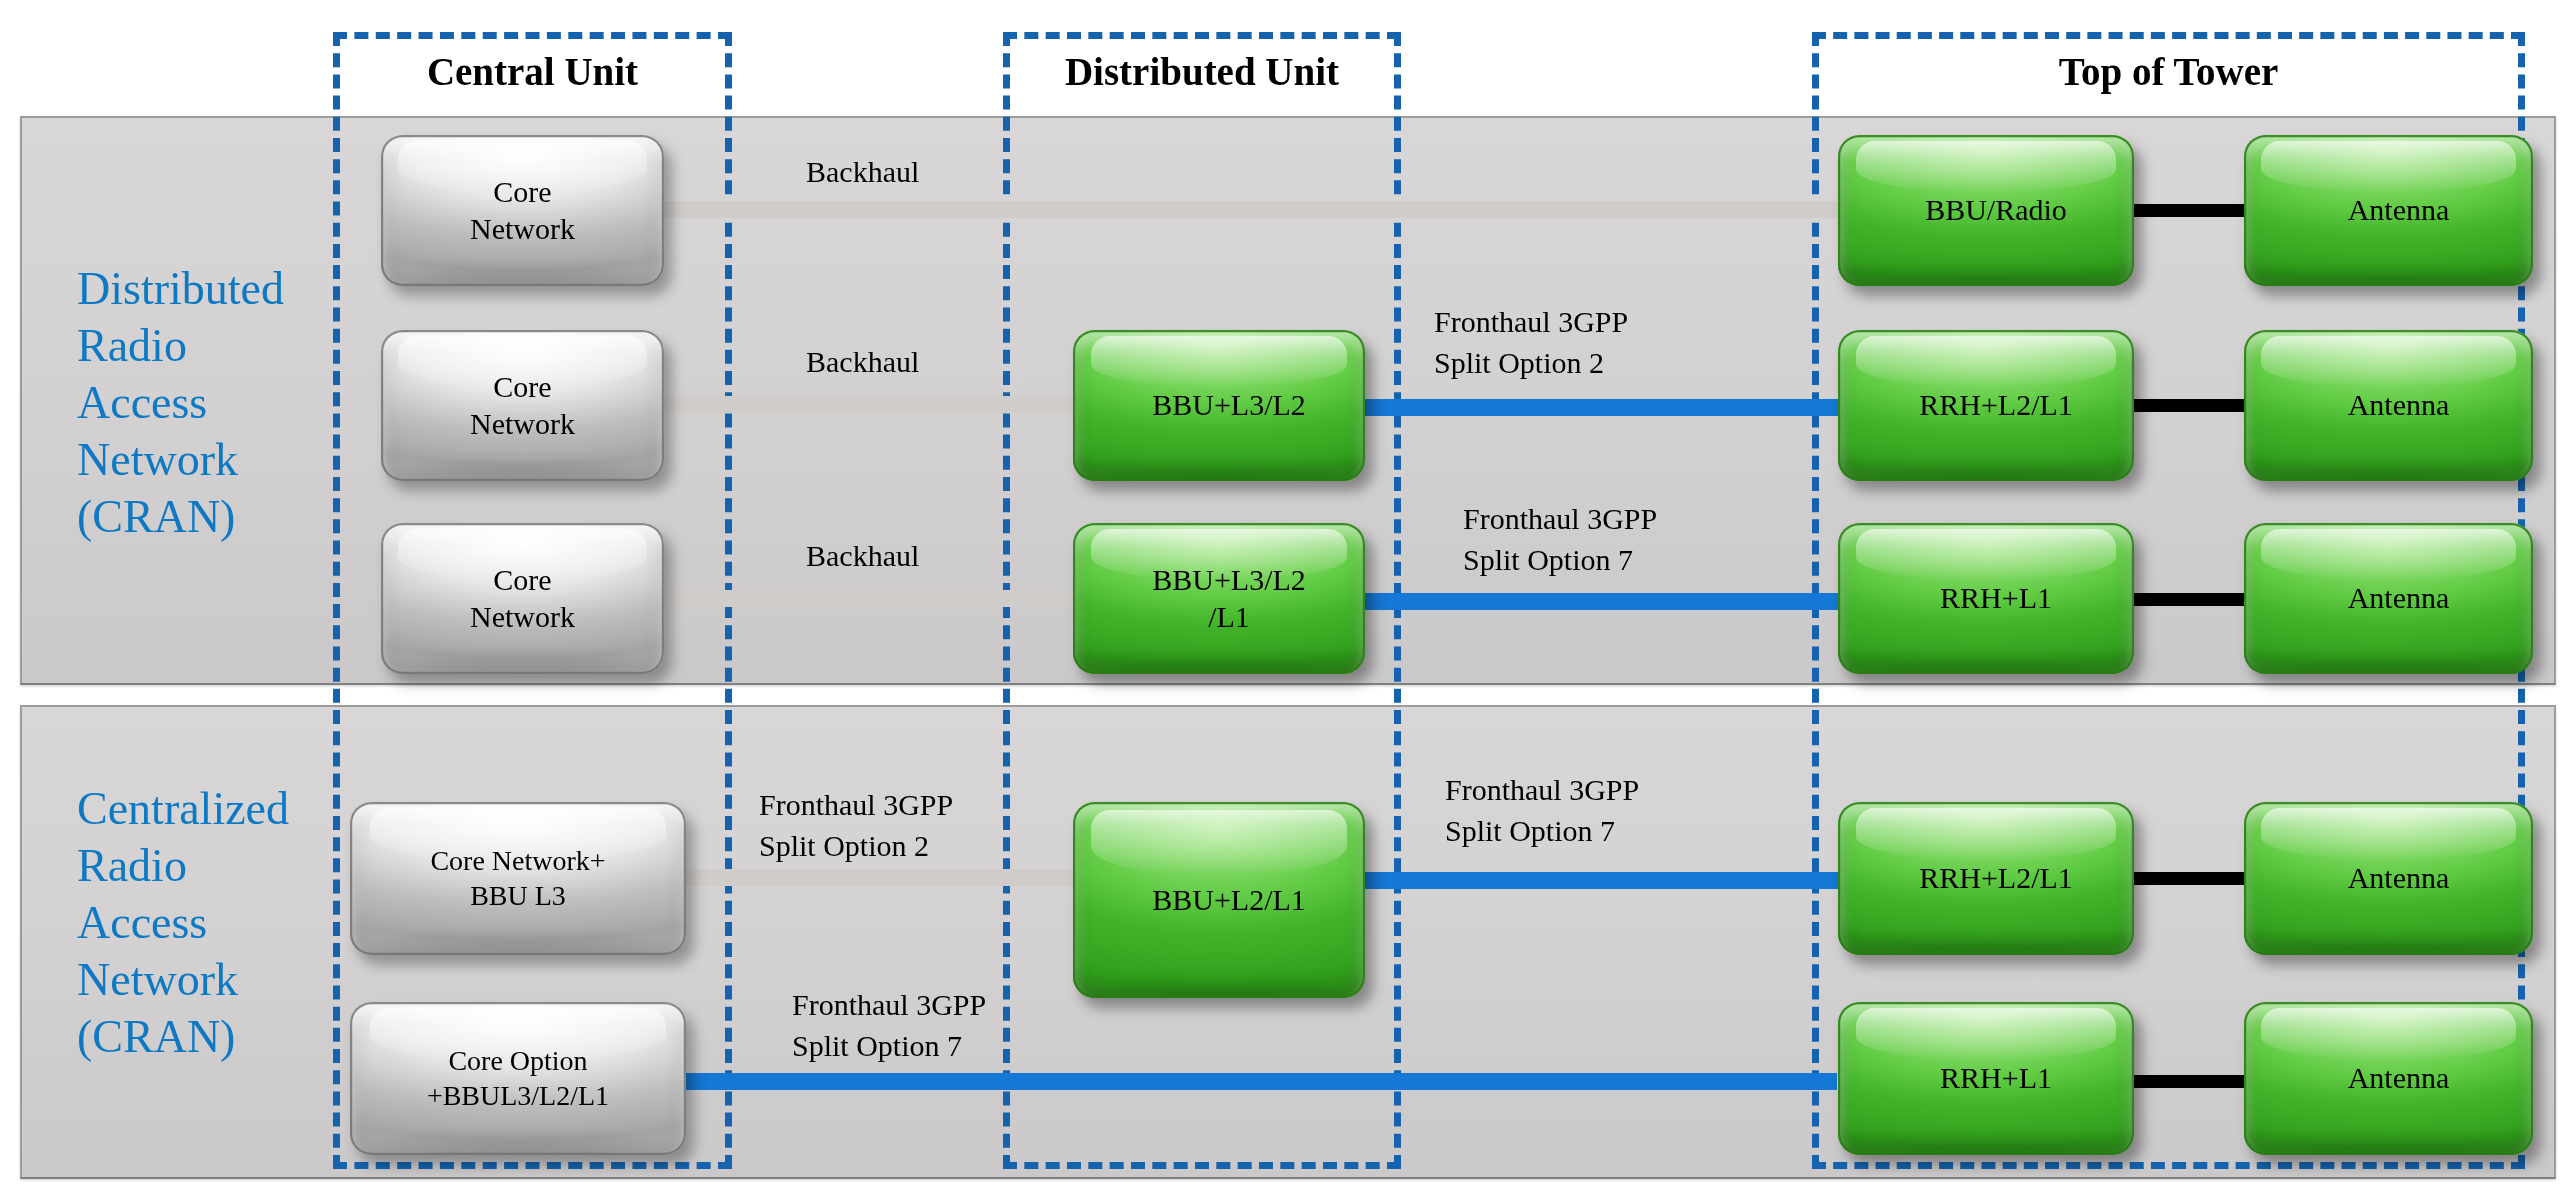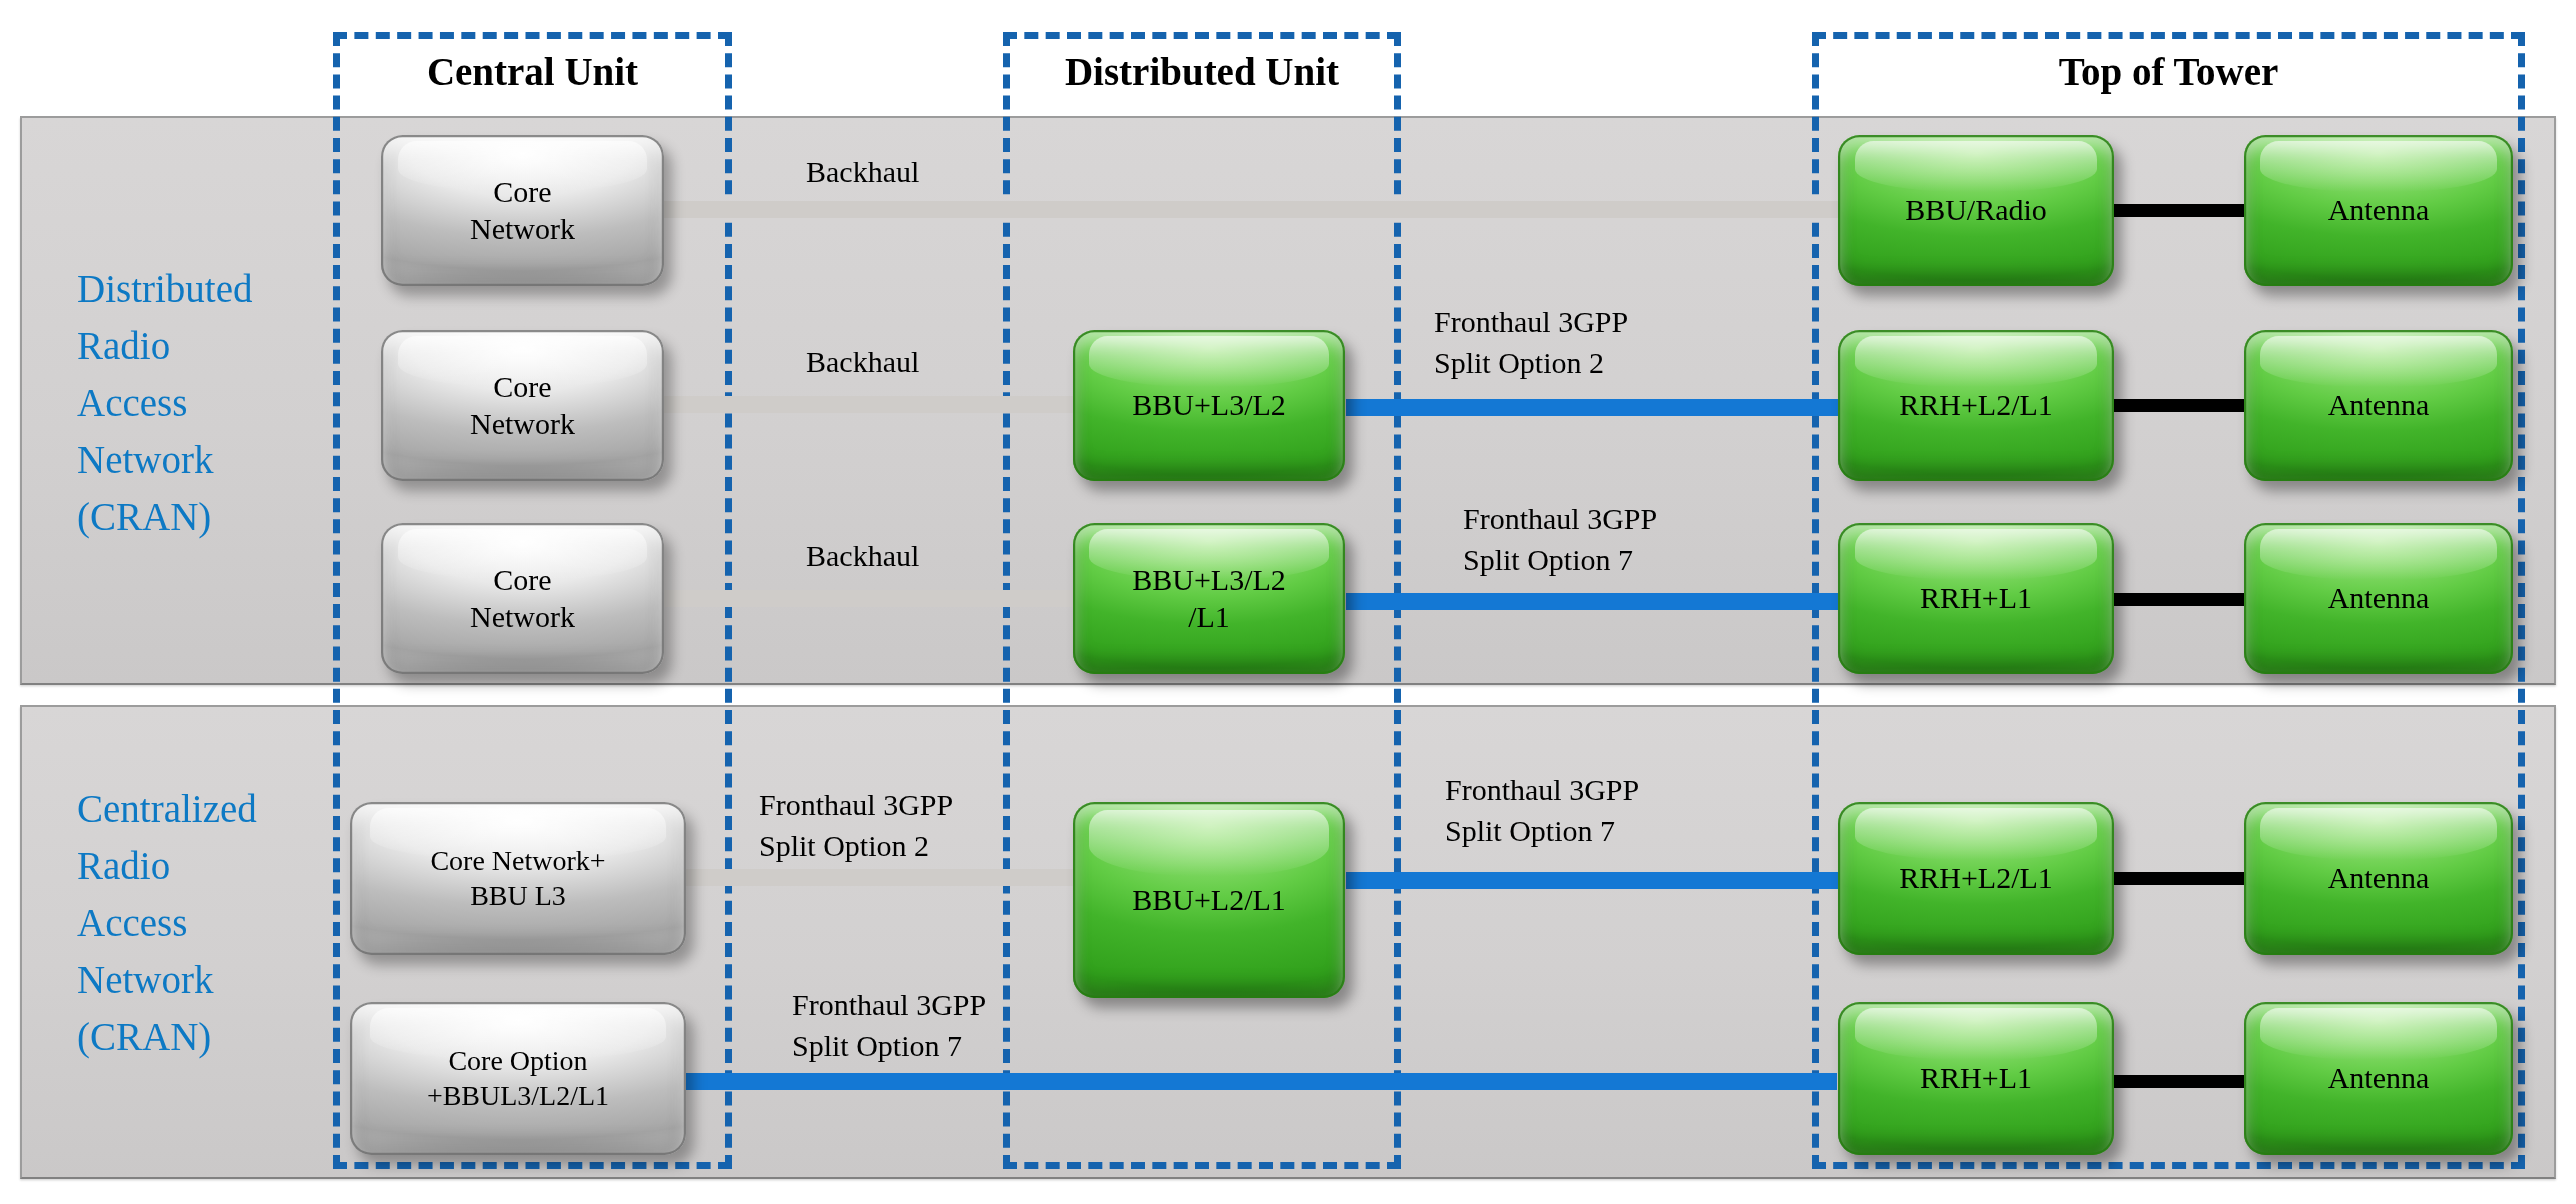--- a/index.html
+++ b/index.html
@@ -23,36 +23,36 @@
   .line.black{height:13px;background:#000000;}
 
   .sbox,.gbox{position:absolute;z-index:4;border-radius:21.5px;
         display:flex;flex-direction:column;align-items:center;justify-content:center;
         text-align:center;font-size:30px;line-height:1.22;color:#000;}
   .gbox{background:radial-gradient(130% 95% at 50% 12%,
           #a8e88c 0%,#62cc45 38%,#42b42a 58%,#2f9e1a 88%,#3aa922 100%);
         box-shadow:inset 0 0 0 2.2px rgba(38,125,16,.85),
           inset 0 11.5px 16px rgba(255,255,255,.55),
           inset 0 -11.5px 18.6px rgba(0,0,0,.30),
-          7.2px 10px 13px rgba(0,0,0,.35);}
+          7.2px 10px 13px rgba(0,0,0,.35);padding-left:20px;}
   .sbox{background:radial-gradient(130% 95% at 50% 12%,
           #ffffff 0%,#e9e9e9 30%,#bdbdbd 58%,#a6a6a6 82%,#d0d0d0 100%);
         box-shadow:inset 0 0 0 2.2px rgba(110,110,110,.8),
           inset 0 11.5px 16px rgba(255,255,255,.75),
           inset 0 -11.5px 18.6px rgba(0,0,0,.25),
           7.2px 10px 13px rgba(0,0,0,.30);}
   .gbox::before,.sbox::before{content:"";position:absolute;left:6%;right:6%;top:4%;height:34%;
         border-radius:18.6px 18.6px 45% 45%;
         background:linear-gradient(180deg,rgba(255,255,255,.6),rgba(255,255,255,0));
         pointer-events:none;}
   .sbox span,.gbox span{position:relative;}
   .sbox.small{font-size:28px;}
 
   .lbl{position:absolute;z-index:5;font-size:30px;line-height:41px;color:#000;white-space:nowrap;}
-  .side{position:absolute;z-index:5;font-size:39px;line-height:57px;color:#0d79c4;white-space:nowrap;}
+  .side{position:absolute;z-index:5;font-size:46px;line-height:57px;color:#0d79c4;white-space:nowrap;}
 </style>
 </head>
 <body>
 
 <div class="canvas">
 
   <div class="band" style="left:20px;top:116px;width:2536px;height:569px"></div>
   <div class="band" style="left:20px;top:705px;width:2536px;height:474px"></div>
 
   <div class="dashed" style="left:333px;top:32px;width:399px;height:1137px"></div>

